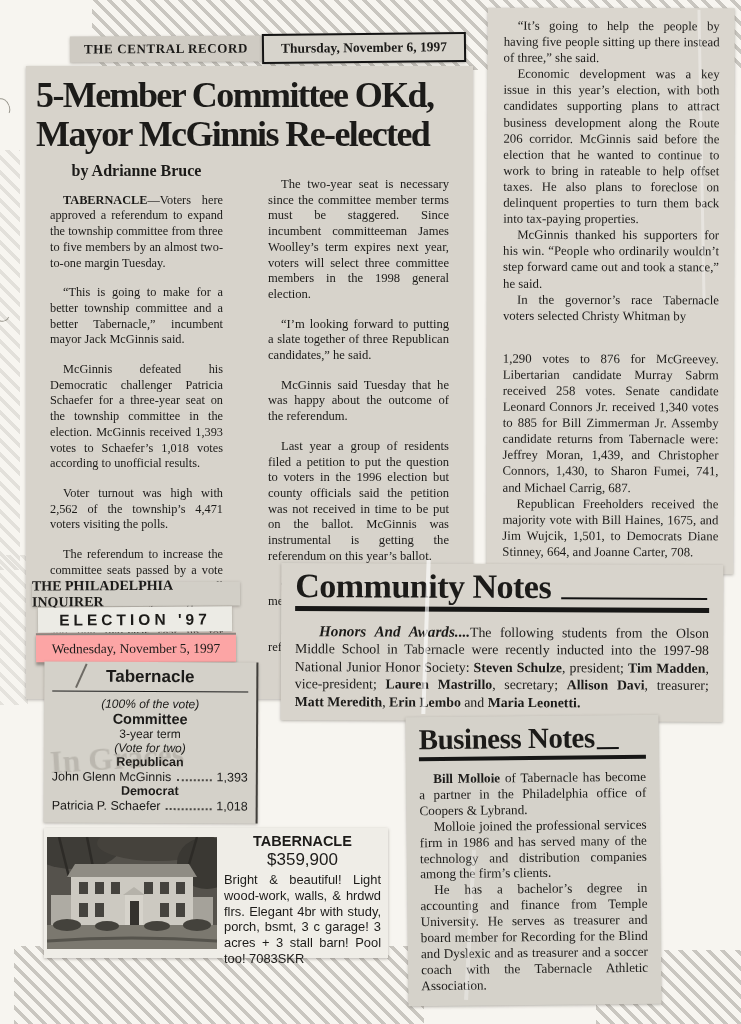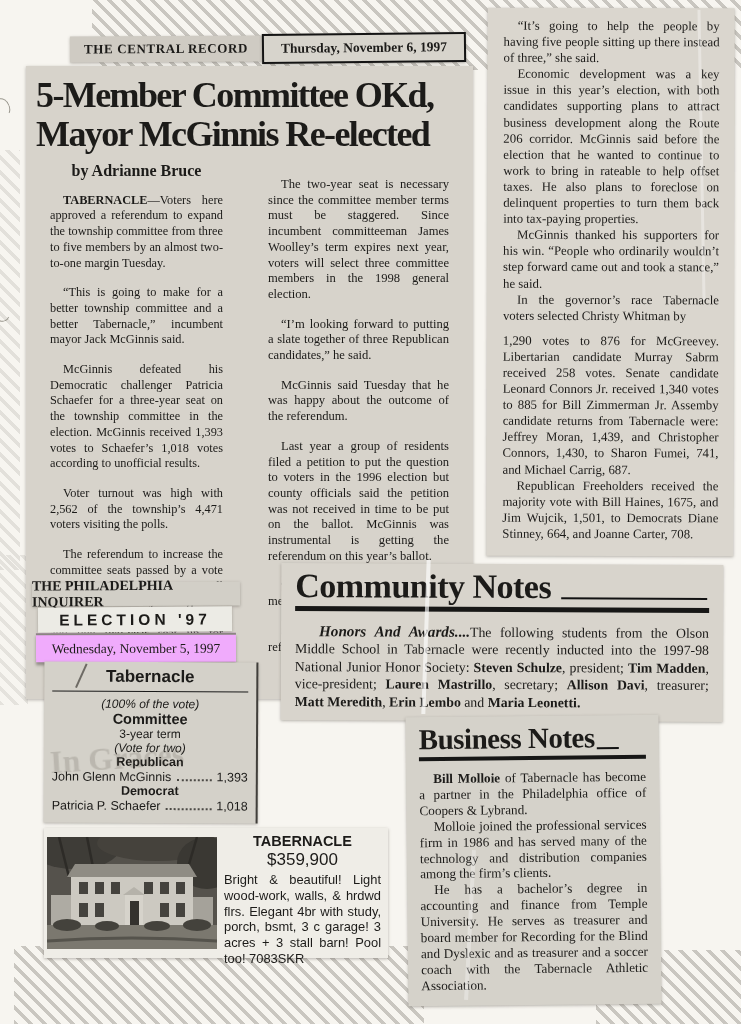--- a/index.html
+++ b/index.html
@@ -21,27 +21,27 @@
   #col2{width:209px;font-size:12.6px;}
   .byline{text-align:center;font-weight:bold;font-size:16px;margin-bottom:3px;}
   .col p{margin:14px;text-indent:13px;}
   .seg-b{font-weight:bold;}
   .seg-leadin{font-weight:bold;font-style:italic;font-size:1.1em;}
   .pagecont{text-align:right;font-family:Liberation Serif, serif;font-size:12.5px;margin-top:4px;}
   
   #right-col{left:487px;top:8px;width:247px;background:#dad6ce;padding:10px 15px 14px 16px;box-sizing:border-box;
              text-align:justify;font-size:12.8px;line-height:16.1px;transform:rotate(.15deg);}
   #right-col p{margin:0;text-indent:14px;}
-  #right-col p.gap{margin-top:9px;}
+  #right-col p.gap{margin-top:27px;}
   
   #inq-masthead{left:32px;top:582px;width:208px;height:24px;background:#d2cfc7;display:flex;align-items:center;justify-content:center;
                 font-weight:bold;font-size:14px;transform:rotate(-.3deg);}
   #inq-banner{left:38px;top:607px;width:194px;height:25px;background:#ecebe5;display:flex;align-items:center;justify-content:center;
               font-family:"Liberation Sans",sans-serif;font-weight:bold;font-size:15.5px;letter-spacing:4px;transform:rotate(-.4deg);}
-  #inq-date{left:36px;top:633px;width:200px;height:27px;background:#f0abfc;display:flex;align-items:center;justify-content:center;
+  #inq-date{left:36px;top:633px;width:200px;height:27px;background:#fca5a5;display:flex;align-items:center;justify-content:center;
             font-size:13.5px;border-top:2px solid #8a8780;box-shadow:0 3px 3px rgba(40,35,30,.4);transform:rotate(-.2deg);}
   
   #results{left:44px;top:662px;width:214px;background:#d4d1c9;font-family:"Liberation Sans",sans-serif;
            padding:5px 8px 10px 8px;box-sizing:border-box;transform:rotate(.3deg);border-right:2.5px solid #413f3b;overflow:hidden;}
   #results .title{text-align:center;font-weight:bold;font-size:17px;border-bottom:1.5px solid #1a1a1a;padding-bottom:4px;position:relative;}
   .tearline{position:absolute;left:28px;top:-4px;width:1.5px;height:26px;background:#6d6a64;transform:rotate(24deg);}
   #results .sub{margin-top:5px;text-align:center;font-style:italic;font-size:12px;}
   #results .office{text-align:center;font-weight:bold;font-size:14.5px;}
   #results .small{text-align:center;font-size:12px;}
   #results .ital{font-style:italic;}

